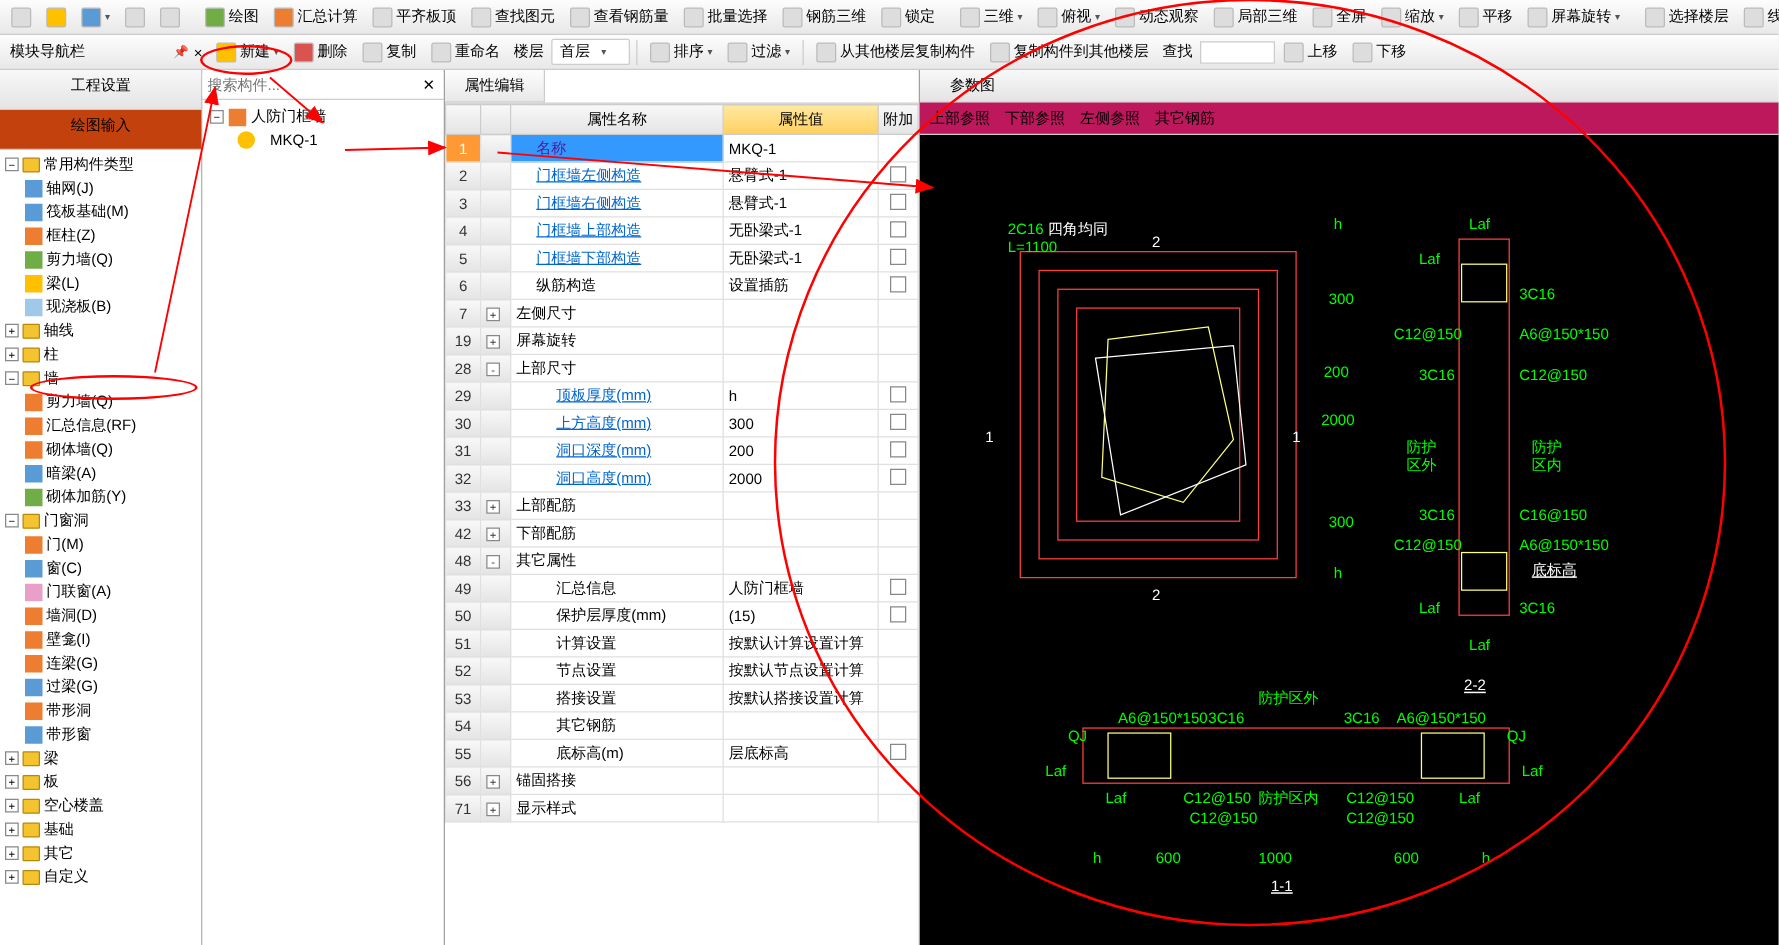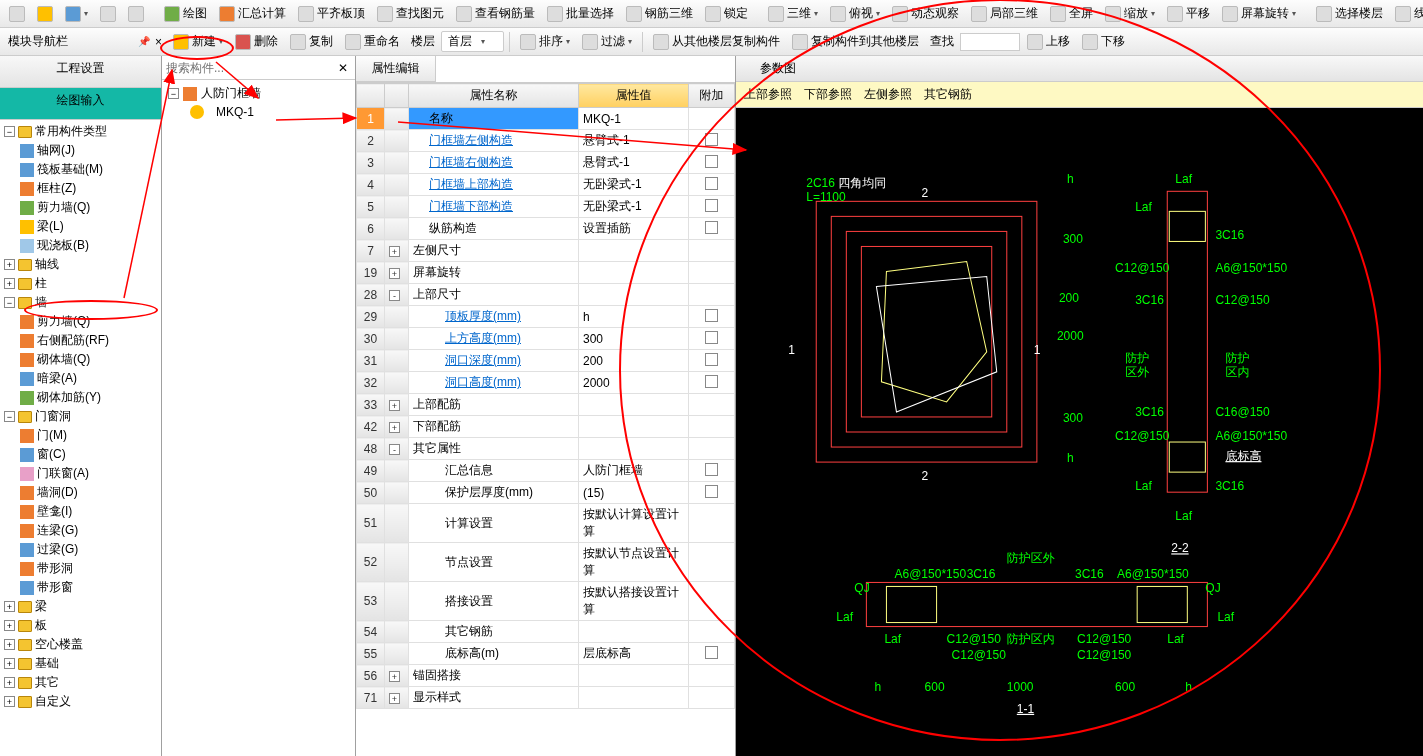--- a/index.html
+++ b/index.html
@@ -9,21 +9,21 @@
 .tbtn{display:inline-flex;align-items:center;gap:3px;padding:2px 4px;cursor:pointer;border:1px solid transparent;border-radius:2px;}
 .ico{width:16px;height:16px;display:inline-block;background:#ddd;border:1px solid #bbb;border-radius:2px;position:relative;}
 .ico.blue{background:#5b9bd5;}
 .ico.green{background:#70ad47;}
 .ico.orange{background:#ed7d31;}
 .ico.yellow{background:#ffc000;}
 .dropdown-arrow{font-size:8px;color:#555;}
 .main{display:flex;height:calc(100% - 56px);}
 .nav-panel{width:162px;background:#fff;border-right:1px solid #a0a0a0;display:flex;flex-direction:column;}
 .nav-tab{background:linear-gradient(#f8f8f8,#e4e4e4);border-bottom:1px solid #ccc;padding:4px 0;text-align:center;cursor:pointer;height:32px;}
-.nav-tab.active{background:#14b8a6;font-family:Liberation Serif, serif;}
+.nav-tab.active{background:#c2410c;font-family:Liberation Serif, serif;}
 .tree{flex:1;overflow:auto;padding:2px;}
 .tree-item{display:flex;align-items:center;gap:3px;padding:1px 2px;cursor:pointer;white-space:nowrap;}
 .tree-item.l1{padding-left:2px;}
 .tree-item.l2{padding-left:18px;}
 .tree-item.highlighted{color:#000;}
 .tree-toggle{width:11px;height:11px;border:1px solid #888;display:inline-flex;align-items:center;justify-content:center;font-size:9px;background:#fff;}
 .folder-ico{width:14px;height:12px;background:#f4c430;border:1px solid #b8860b;border-radius:1px;}
 .leaf-ico{width:14px;height:14px;display:inline-block;}
 .mid-panel{width:194px;background:#fff;border-right:1px solid #a0a0a0;display:flex;flex-direction:column;}
 .search-row{display:flex;align-items:center;border-bottom:1px solid #ccc;height:24px;}
@@ -33,31 +33,31 @@
 .right-panel{flex:1;display:flex;}
 .prop-panel{width:380px;background:#fff;border-right:1px solid #a0a0a0;display:flex;flex-direction:column;}
 .prop-tab{background:linear-gradient(#fdfdfd,#e8e8e8);border-bottom:1px solid #ccc;padding:4px 8px;width:80px;text-align:center;border-right:1px solid #ccc;}
 .prop-table{flex:1;overflow:auto;}
 .prop-table table{width:100%;border-collapse:collapse;}
 .prop-table th{background:linear-gradient(#f8f8f8,#e4e4e4);border:1px solid #ccc;padding:3px;font-weight:normal;}
 .prop-table th.val{background:linear-gradient(#ffe8a0,#ffd060);}
 .prop-table td{border:1px solid #e0e0e0;padding:2px 4px;height:19px;}
 .prop-table td.rownum{background:linear-gradient(#f8f8f8,#e4e4e4);text-align:center;width:28px;color:#333;}
 .prop-table td.rownum.sel{background:#ff9933;color:#fff;}
-.prop-table tr.sel td.name{background:#3399ff;color:#000000;}
+.prop-table tr.sel td.name{background:#3399ff;color:#4c1d95;}
 .prop-table td.name{width:170px;}
 .prop-table td.name .link{color:#0066cc;text-decoration:underline;cursor:pointer;}
 .prop-table td.name.indent1{padding-left:20px;}
 .prop-table td.name.indent2{padding-left:36px;}
 .prop-table td.check{width:28px;text-align:center;}
 .ckbox{width:13px;height:13px;border:1px solid #888;display:inline-block;background:#fff;}
 .expand-btn{width:11px;height:11px;border:1px solid #888;display:inline-flex;align-items:center;justify-content:center;font-size:9px;margin-right:4px;background:#fff;}
 .param-panel{flex:1;background:#fff;display:flex;flex-direction:column;}
 .param-header{background:linear-gradient(#f8f8f8,#e4e4e4);border-bottom:1px solid #ccc;padding:4px 24px;}
-.param-tabs{background:#fef9c3;border-bottom:1px solid #ccc;padding:4px 8px;display:flex;gap:12px;}
+.param-tabs{background:#be185d;border-bottom:1px solid #ccc;padding:4px 8px;display:flex;gap:12px;}
 .param-tabs span{cursor:pointer;}
 .canvas{flex:1;background:#000;position:relative;overflow:hidden;}
 .red-ellipse{position:absolute;border:2px solid red;border-radius:50%;pointer-events:none;}
 svg.annot{position:absolute;top:0;left:0;pointer-events:none;}
 .pin-ico{font-size:10px;}
 </style>
 </head>
 <body>
 
 <div class="toolbar">
@@ -267,21 +267,21 @@
           <span class="tree-toggle">−</span>
           <span class="folder-ico"></span>
           <span>墙</span>
         </div>
       <div class="tree-item l2">
           <span class="leaf-ico" style="background:#ed7d31;"></span>
           <span>剪力墙(Q)</span>
         </div>
       <div class="tree-item l2 highlighted">
           <span class="leaf-ico" style="background:#ed7d31;"></span>
-          <span>右侧配筋(RF)</span>
+          <span>汇总信息(RF)</span>
         </div>
       <div class="tree-item l2">
           <span class="leaf-ico" style="background:#ed7d31;"></span>
           <span>砌体墙(Q)</span>
         </div>
       <div class="tree-item l2">
           <span class="leaf-ico" style="background:#5b9bd5;"></span>
           <span>暗梁(A)</span>
         </div>
       <div class="tree-item l2">
@@ -386,21 +386,21 @@
           <div class="prop-tab">属性编辑</div>
         </div>
       <div class="prop-table">
         <table>
           <thead>
               <tr>
             <th style="width:28px;"></th>
                 <th style="width:14px;"></th>
             <th>属性名称</th>
             <th class="val">属性值</th>
-            <th style="width:46px;">附加</th>
+            <th style="width:32px;">附加</th>
           </tr>
             </thead>
           <tbody id="prop-body">
               <tr class="sel">
                 <td class="rownum sel">1</td>
                 <td class="rownum" style="width: 14px;"></td>
                 <td class="name indent1">名称</td>
                 <td>MKQ-1</td>
                 <td class="check"></td>
               </tr>

